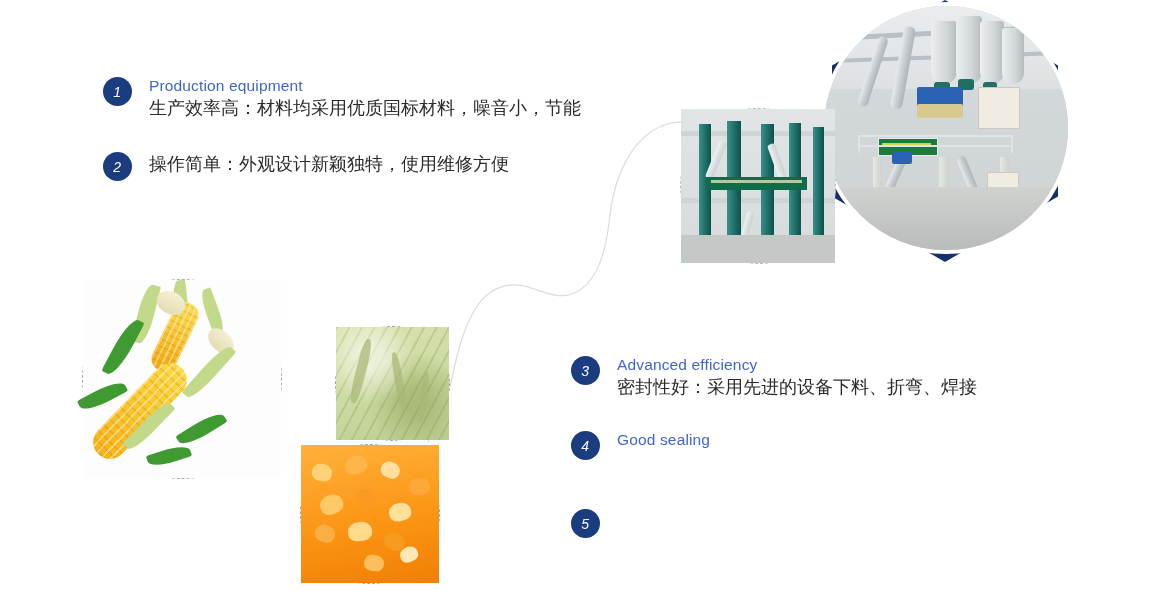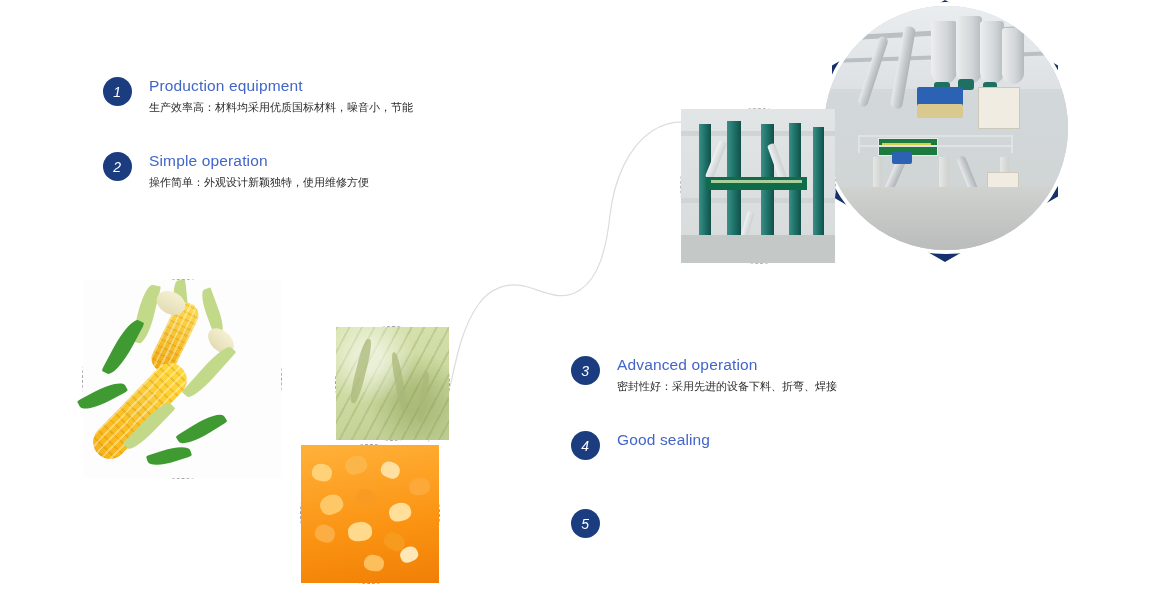--- a/index.html
+++ b/index.html
@@ -46,21 +46,21 @@
     margin-left: 17px;
   }
   .feature-title {
     color: #4265c8;
     font-size: 15.5px;
     line-height: 19px;
     letter-spacing: 0.15px;
   }
   .feature-desc {
     color: #2b2b2b;
-    font-size: 11px;
+    font-size: 18px;
     line-height: 21px;
     margin-top: 2px;
     font-family: "DejaVu Sans", "Liberation Sans", sans-serif;
   }
 
   
   .hex-group { position: absolute; left: 660px; top: 0px; width: 494px; height: 290px; }
   .hexagon {
     position: absolute;
     left: 172px;
@@ -198,29 +198,28 @@
     <div class="badge">1</div>
     <div class="feature-text">
       <div class="feature-title">Production equipment</div>
       <div class="feature-desc">生产效率高：材料均采用优质国标材料，噪音小，节能</div>
     </div>
   </div>
 
   <div class="feature" style="left:103px; top:151px;">
     <div class="badge">2</div>
     <div class="feature-text">
-      <div class="feature-title">Simple operation</div>
       <div class="feature-desc">操作简单：外观设计新颖独特，使用维修方便</div>
     </div>
   </div>
 
   <div class="feature" style="left:571px; top:355px;">
     <div class="badge">3</div>
     <div class="feature-text">
-      <div class="feature-title">Advanced operation</div>
+      <div class="feature-title">Advanced efficiency</div>
       <div class="feature-desc">密封性好：采用先进的设备下料、折弯、焊接</div>
     </div>
   </div>
 
   <div class="feature" style="left:571px; top:430px;">
     <div class="badge">4</div>
     <div class="feature-text">
       <div class="feature-title">Good sealing</div>
     </div>
   </div>

